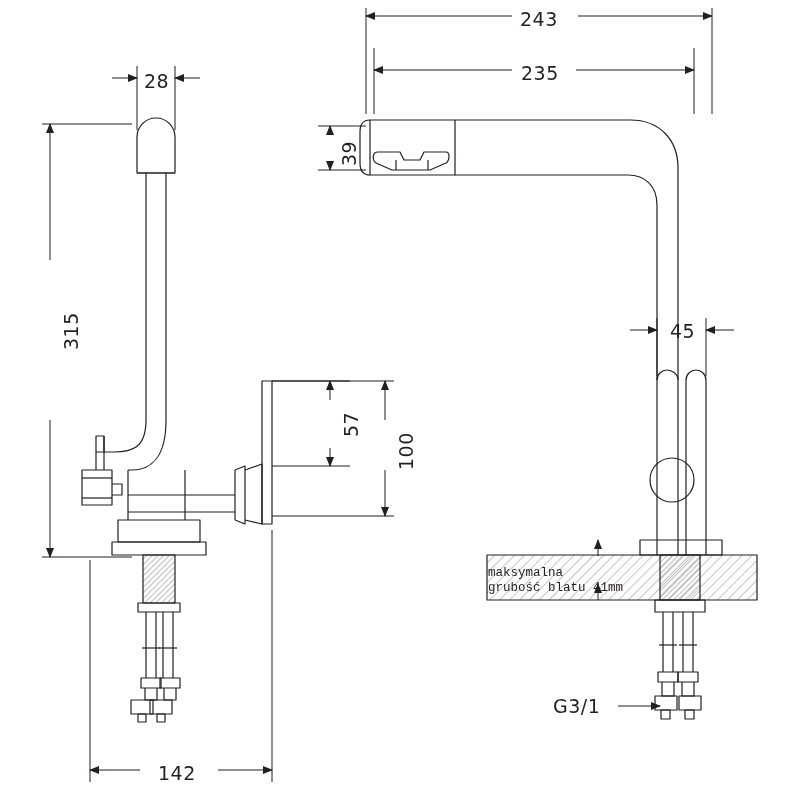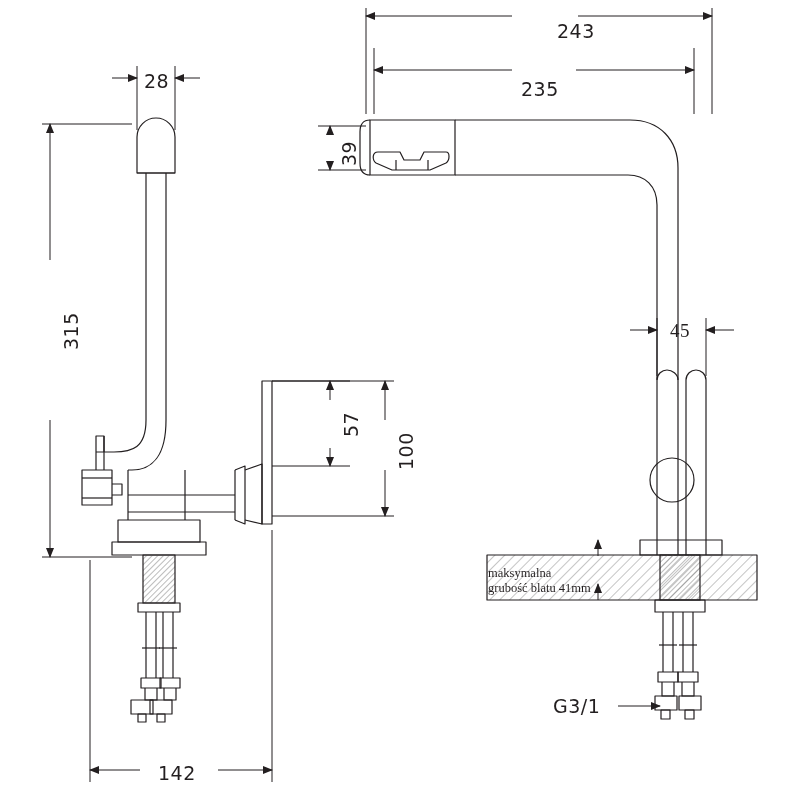--- a/index.html
+++ b/index.html
@@ -29,21 +29,21 @@
     color: #231f20;
     white-space: nowrap;
     letter-spacing: 0.5px;
   }
   .dim-label.vert {
     transform: rotate(-90deg);
     transform-origin: left top;
   }
   .note {
     position: absolute;
-    font-family: Liberation Serif, serif;
+    font-family: Liberation Mono, monospace;
     font-size: 12.5px;
     color: #231f20;
     white-space: nowrap;
     line-height: 15px;
   }
 </style>
 </head>
 <body>
 
 <div id="stage">
@@ -209,24 +209,24 @@
 
       <line x1="618" y1="706" x2="660" y2="706" marker-end="url(#arrEnd)"></line>
     </g>
   </svg>
 
   <div class="dim-label" style="left:144px; top:70px;">28</div>
   <div class="dim-label vert" style="left:60px; top:350px;">315</div>
   <div class="dim-label vert" style="left:340px; top:437px;">57</div>
   <div class="dim-label vert" style="left:395px; top:470px;">100</div>
   <div class="dim-label" style="left:158px; top:762px;">142</div>
-  <div class="dim-label" style="left:520px; top:20px;margin-left:37px;">243</div>
-  <div class="dim-label" style="left:521px; top:62px;margin-top:16px;">235</div>
+  <div class="dim-label" style="left:520px; top:8px;">243</div>
+  <div class="dim-label" style="left:521px; top:62px;">235</div>
   <div class="dim-label vert" style="left:338px; top:166px;">39</div>
-  <div class="dim-label" style="left:670px; top:320px;font-family:Liberation Serif, serif;">45</div>
+  <div class="dim-label" style="left:670px; top:320px;">45</div>
   <div class="dim-label" style="left:553px; top:695px;">G3/1</div>
 
   <div class="note" style="left:488px; top:566px;">
     <div>maksymalna</div>
     <div>grubość blatu 41mm</div>
   </div>
 
 </div>
 
 </body></html>

